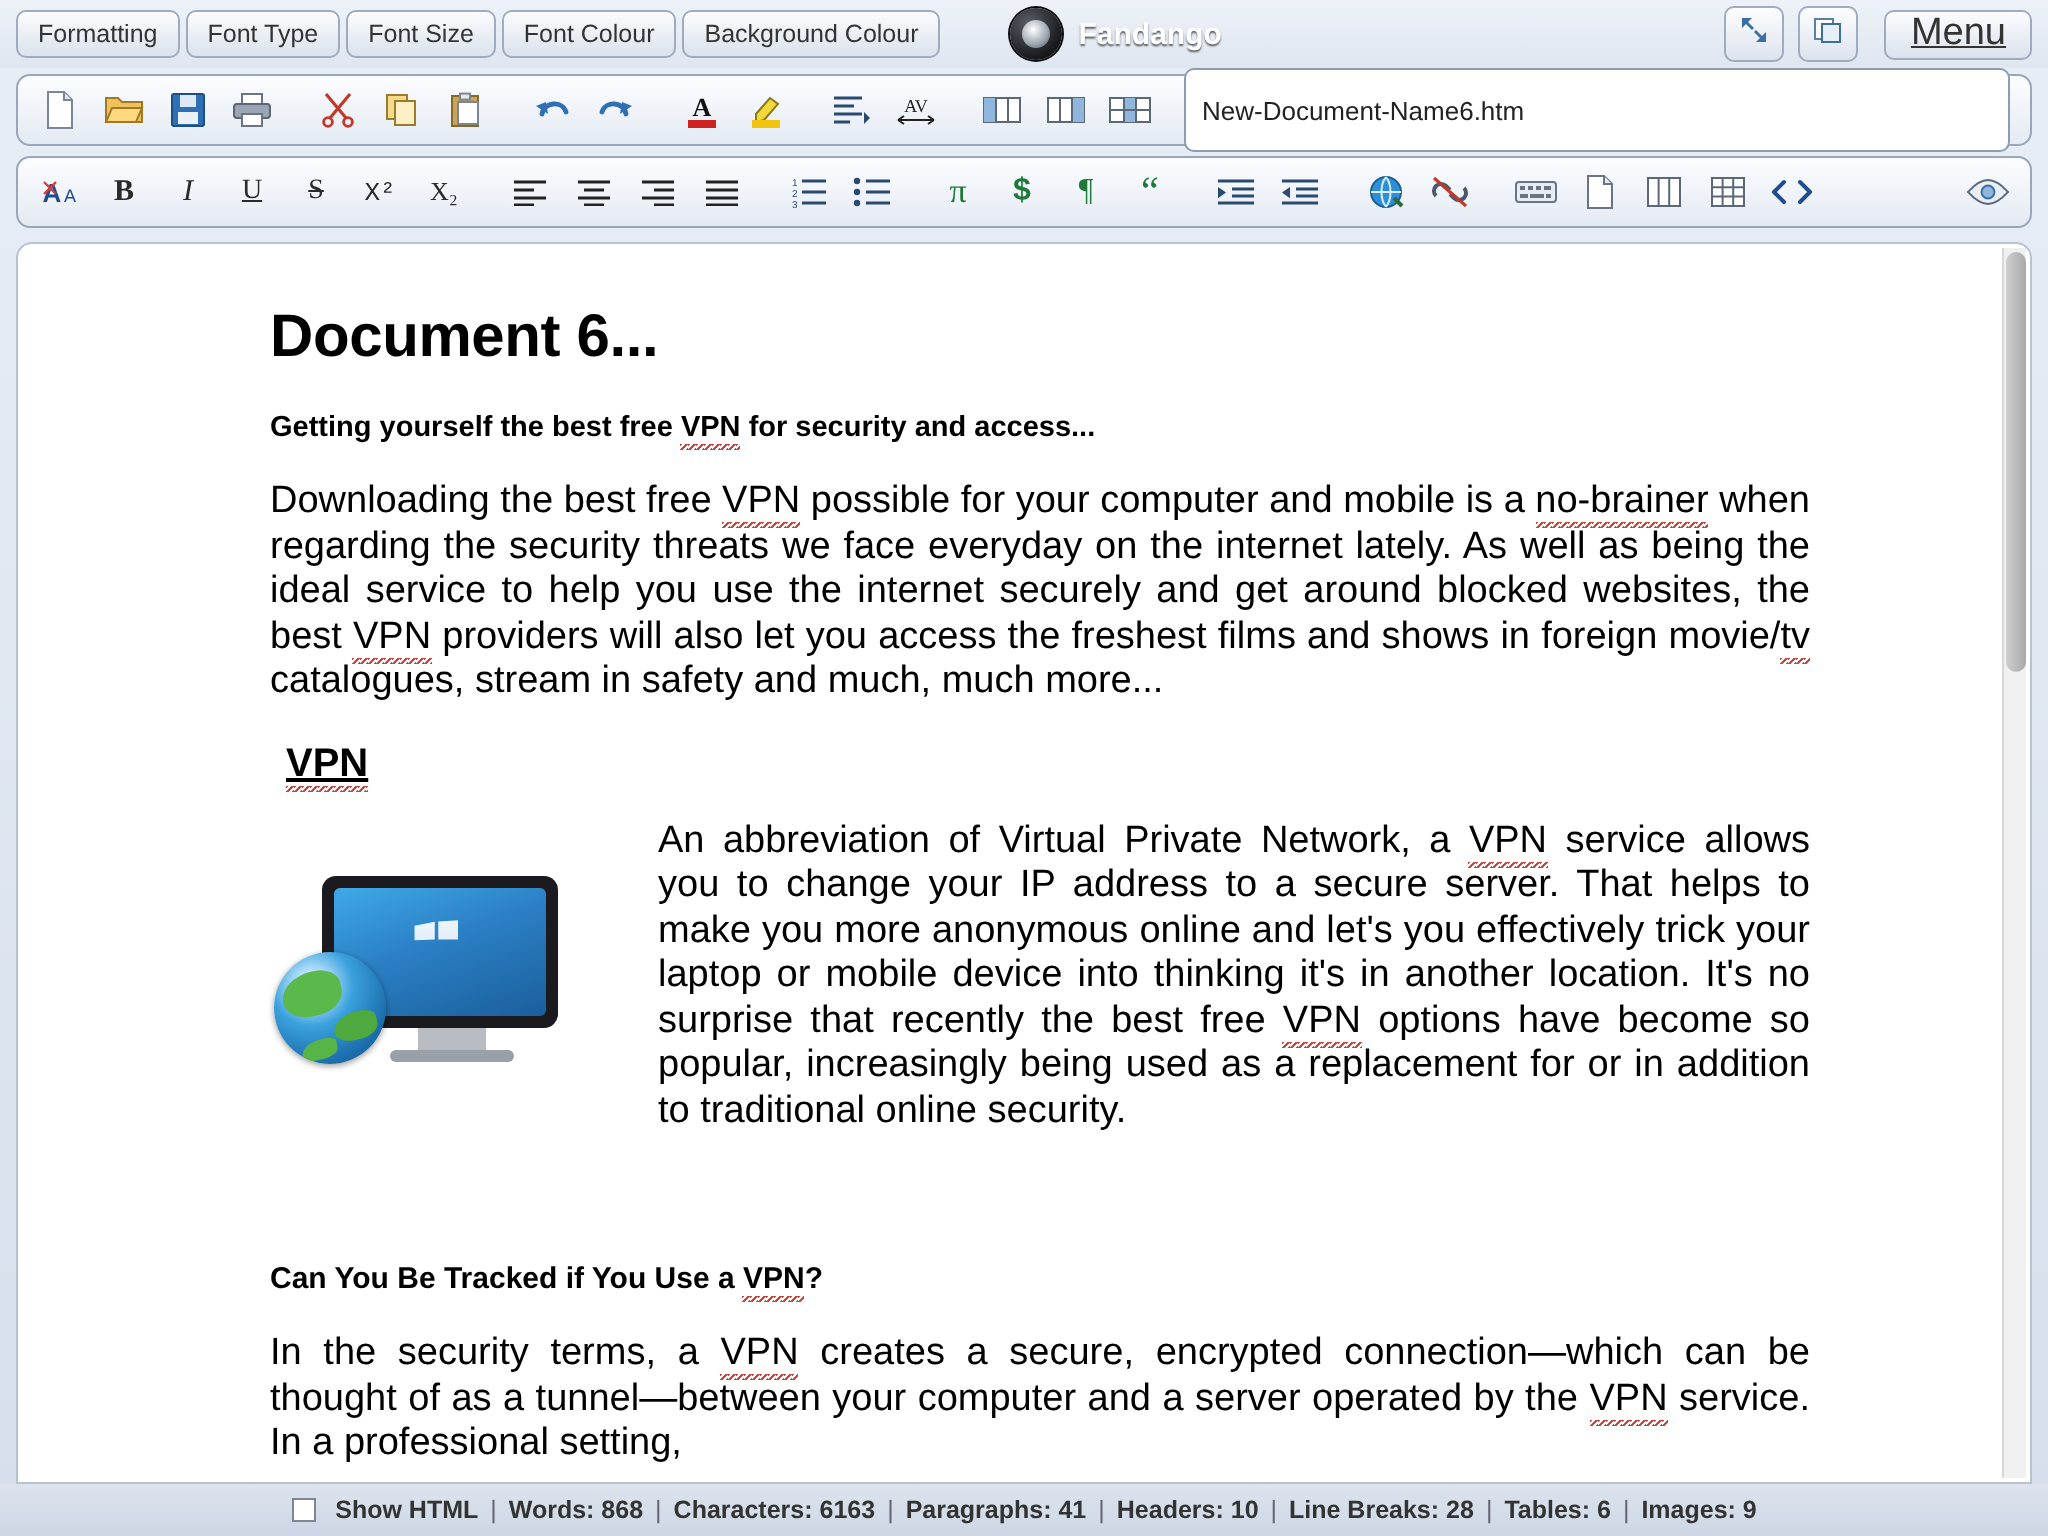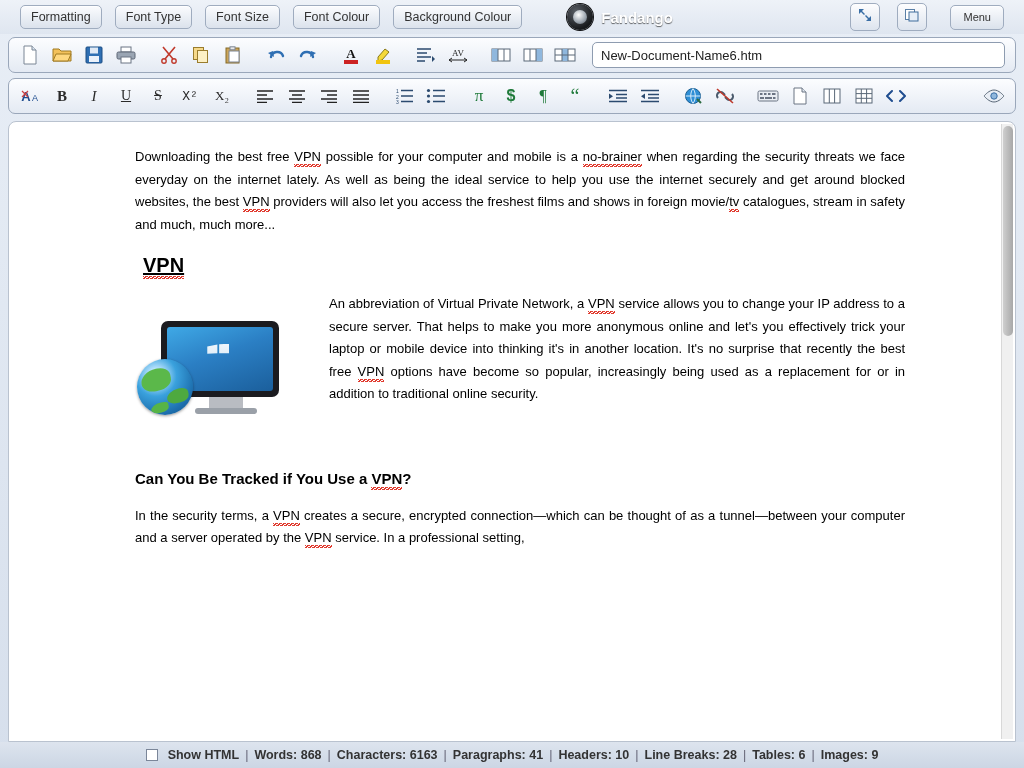--- a/index.html
+++ b/index.html
@@ -13,22 +13,22 @@
   #app {
     width: 1024px; height: 768px;
     display: flex; flex-direction: column;
     background: linear-gradient(#e8eef6, #d6dfec);
   }
 
   
   .topbar {
     height: 34px;
     display: flex; align-items: center;
-    padding: 0 20px;
-    gap: 13px;
+    padding: 0 8px;
+    gap: 3px;
     background: linear-gradient(#eef2f8, #dfe6f0);
   }
   .pill {
     height: 24px;
     padding: 0 10px;
     display: flex; align-items: center;
     font-size: 12.5px;
     color: #333;
     background: linear-gradient(#fbfcfe, #dbe2ec);
     border: 1px solid #9facbf;
@@ -61,21 +61,22 @@
     width: 30px; height: 28px;
     display: flex; align-items: center; justify-content: center;
     background: linear-gradient(#fdfdfe, #dde4ee);
     border: 1px solid #9facbf;
     border-radius: 5px;
     cursor: pointer;
   }
   .spacer { flex: 1 1 auto; }
   .menu-pill {
     height: 25px; padding: 0 12px;
-    font-size: 11px;
+    font-size: 19px;
+    text-decoration: underline;
   }
 
   
   .toolbar {
     margin: 3px 8px 0 8px;
     background: linear-gradient(#fcfdff, #e4eaf3);
     border: 1px solid #9aa7ba;
     border-radius: 7px;
     height: 36px;
     display: flex; align-items: center;
@@ -90,21 +91,21 @@
     cursor: pointer;
     font-size: 14px;
     color: #2a2a2a;
     position: relative;
   }
   .tb svg { display: block; }
   .sep { width: 9px; }
   .filename {
     flex: 1 1 auto;
     margin-left: 10px; margin-right: 4px;
-    height: 26px;
+    height: 42px;
     background: #fff;
     border: 1px solid #8e9cb0;
     border-radius: 5px;
     display: flex; align-items: center;
     padding: 0 8px;
     font-size: 13px;
     color: #222;
     min-width: 100px;
   }
 
@@ -130,21 +131,21 @@
     margin: 6px 0 20px 0;
     font-weight: bold;
     letter-spacing: -0.2px;
   }
   .doc h3 {
     font-size: 14.5px;
     margin: 0 0 18px 0;
     font-weight: bold;
   }
   .doc p {
-    font-size: 13px;
+    font-size: 19px;
     line-height: 22.5px;
     margin: 0 0 16px 0;
     text-align: justify;
   }
   .sec-title {
     font-size: 20px;
     font-weight: bold;
     margin: 18px 0 16px 8px;
   }
   .sq {
@@ -628,21 +629,25 @@
             <path d="M11 2c5 0 9 5 10 6-1 1-5 6-10 6S2 9 1 8c1-1 5-6 10-6z" fill="#e9eef5" stroke="#5a6878"></path>
             <circle cx="11" cy="8" r="3.2" fill="#8fb7dd" stroke="#3a6ea5"></circle>
           </svg>
       </span>
     </div>
   </div>
 
   <div class="page-wrap">
     <div class="doc">
 
-
+      <h1>Document 6...</h1>
+
+      <h3>
+        <span>Getting yourself the best free </span><span class="sq">VPN</span><span> for security and access...</span>
+      </h3>
 
       <p>
         <span>Downloading the best free </span><span class="sq">VPN</span><span> possible for your computer and mobile is a </span><span class="sq">no-brainer</span><span> when regarding the security threats we face everyday on the internet lately. As well as being the ideal service to help you use the internet securely and get around blocked websites, the best </span><span class="sq">VPN</span><span> providers will also let you access the freshest films and shows in foreign movie/</span><span class="sq">tv</span><span> catalogues, stream in safety and much, much more...</span>
       </p>
 
       <div class="sec-title">
         <span class="sq" style="text-decoration:underline;">VPN</span>
       </div>
 
       <div class="figure-row">

